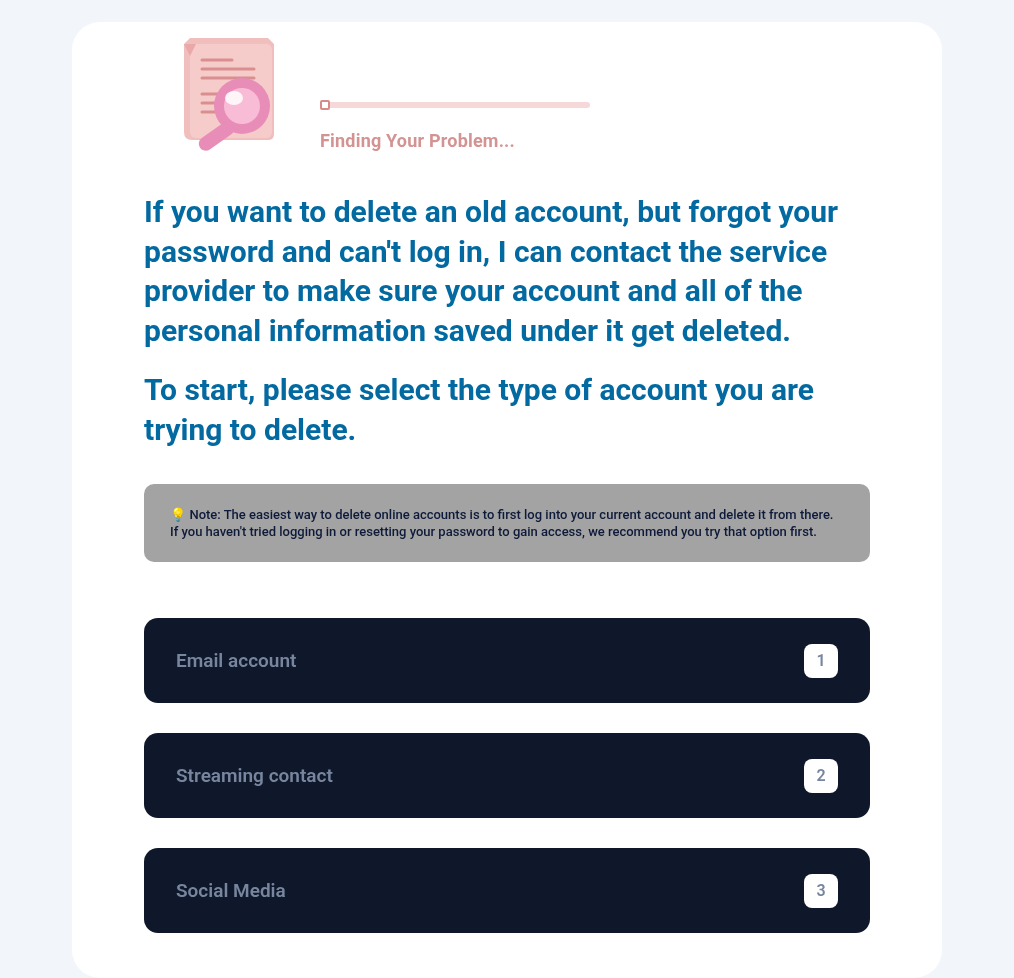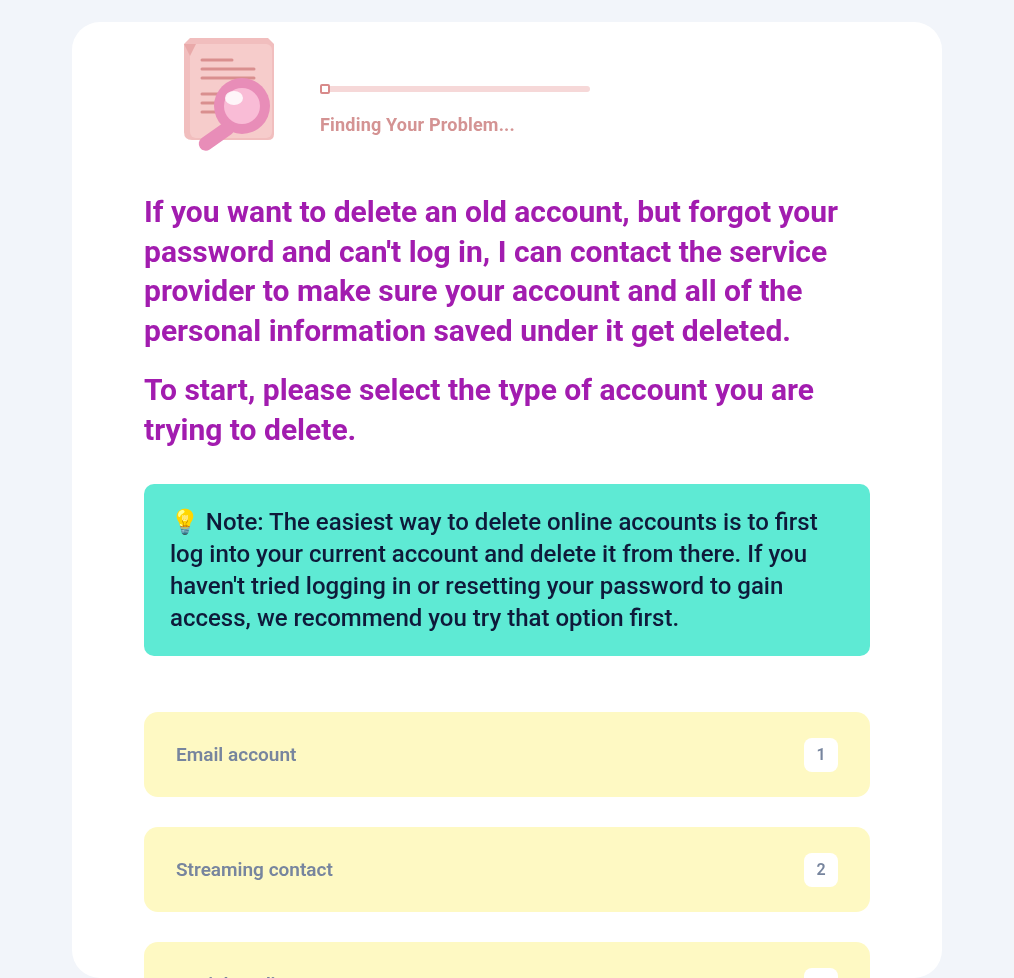--- a/index.html
+++ b/index.html
@@ -13,21 +13,21 @@
   }
   .card {
     background: #FFFFFF;
     width: 870px;
     border-radius: 28px;
     padding: 14px 0 0 0;
     overflow: hidden;
   }
   .header-row {
     display: flex;
-    align-items: flex-start;
+    align-items: center;
     gap: 28px;
     padding-left: 100px;
   }
   .doc-icon {
     width: 120px;
     height: 130px;
     flex: 0 0 auto;
     position: relative;
   }
   .progress-col {
@@ -51,43 +51,43 @@
     background: #FFFFFF;
     border-radius: 2px;
   }
   .progress-label {
     color: #D49393;
     font-weight: 700;
     font-size: 18px;
     letter-spacing: 0.2px;
   }
   .heading {
-    color: #a21caf;
+    color: #0369a1;
     font-weight: 700;
     font-size: 30px;
     line-height: 1.32;
     padding: 26px 72px 0 72px;
   }
   .heading p + p { margin-top: 20px; }
   .note-box {
-    background: #5eead4;
+    background: #a3a3a3;
     border-radius: 10px;
     margin: 34px 72px 0 72px;
     padding: 22px 26px;
     color: #0E1A3A;
-    font-size: 24px;
+    font-size: 13px;
     line-height: 1.34;
     font-weight: 500;
   }
   .options {
     margin-top: 56px;
     padding: 0 72px;
   }
   .option {
-    background: #fef9c3;
+    background: #0f172a;
     border-radius: 14px;
     height: 85px;
     display: flex;
     align-items: center;
     justify-content: space-between;
     padding: 0 32px;
     margin-bottom: 30px;
     cursor: pointer;
   }
   .option:last-child { margin-bottom: 0; }

